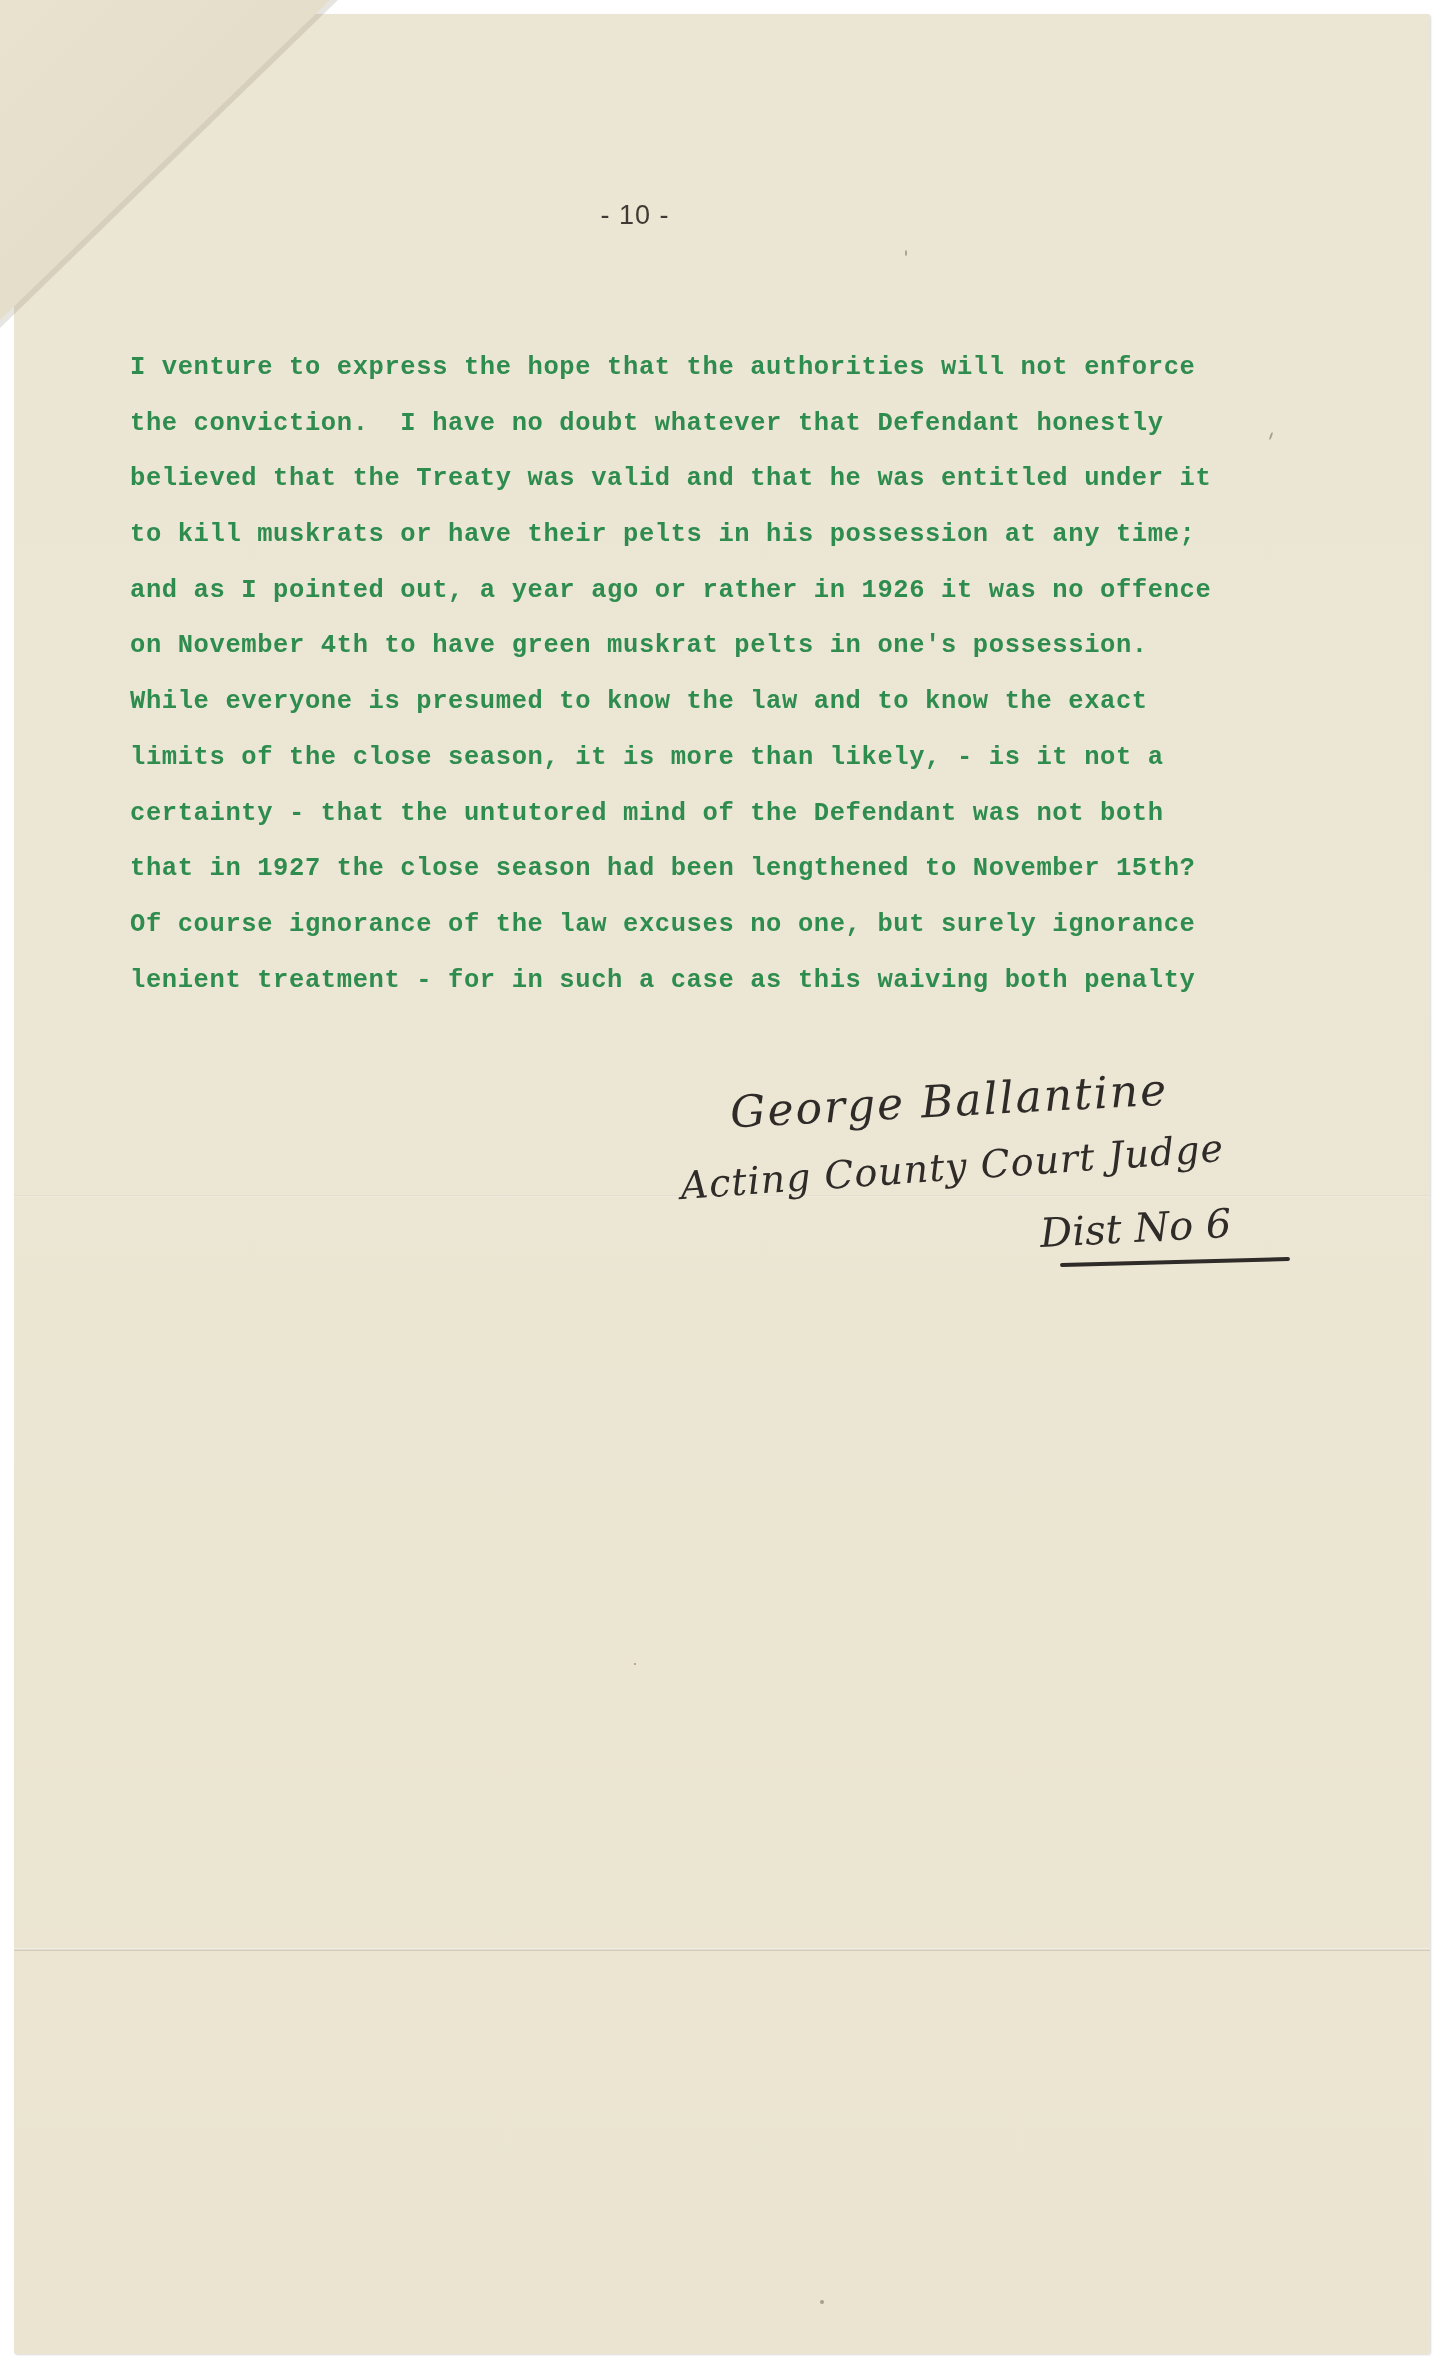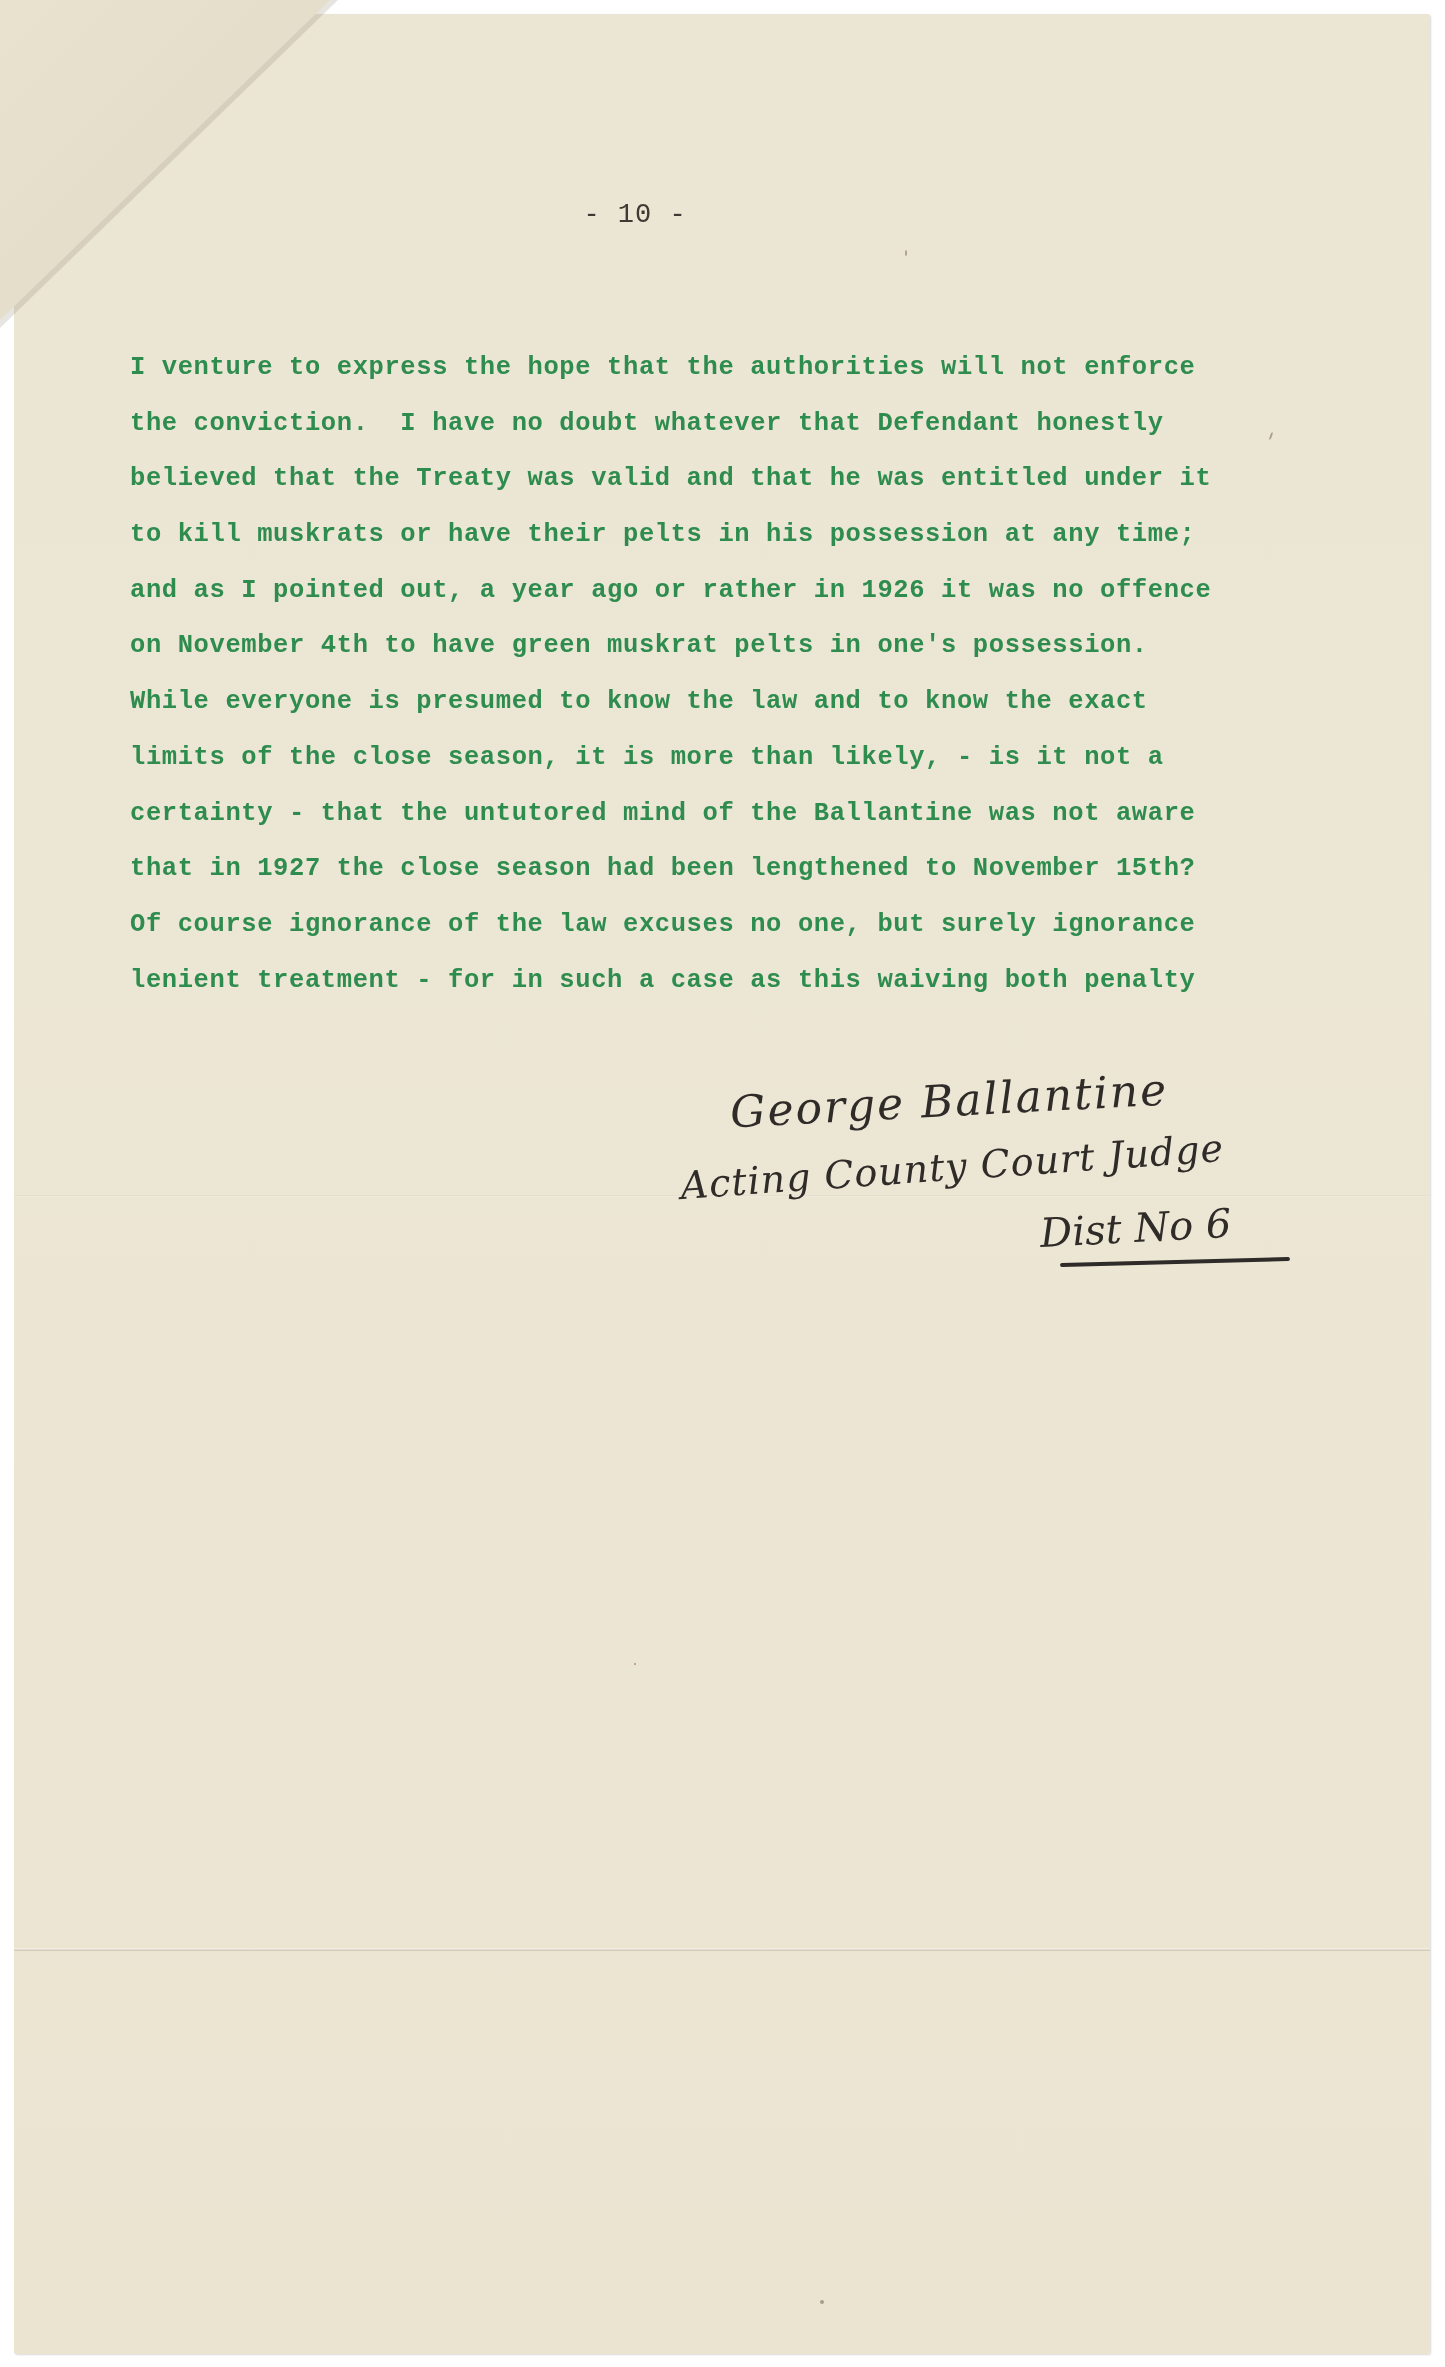--- a/index.html
+++ b/index.html
@@ -59,21 +59,21 @@
       height: 2px;
       top: 1195px;
       background: linear-gradient(180deg, rgba(170,160,140,0.18), rgba(255,255,255,0.35));
     }
     .page-number {
       position: absolute;
       left: 560px;
       top: 200px;
       width: 150px;
       text-align: center;
-      font-family: Liberation Mono, monospace;
+      font-family: Liberation Sans, sans-serif;
       font-size: 27px;
       color: #3f3a33;
       letter-spacing: 1px;
     }
     .body-text {
       position: absolute;
       left: 130px;
       top: 340px;
       width: 1180px;
       font-family: "Liberation Mono", "DejaVu Sans Mono", monospace;
@@ -153,21 +153,21 @@
 
 <div class="body-text">
   <div class="line">I venture to express the hope that the authorities will not enforce</div>
   <div class="line">the conviction.  I have no doubt whatever that Defendant honestly</div>
   <div class="line">believed that the Treaty was valid and that he was entitled under it</div>
   <div class="line">to kill muskrats or have their pelts in his possession at any time;</div>
   <div class="line">and as I pointed out, a year ago or rather in 1926 it was no offence</div>
   <div class="line">on November 4th to have green muskrat pelts in one's possession.</div>
   <div class="line">While everyone is presumed to know the law and to know the exact</div>
   <div class="line">limits of the close season, it is more than likely, - is it not a</div>
-  <div class="line">certainty - that the untutored mind of the Ballantine was not aware</div>
+  <div class="line">certainty - that the untutored mind of the Defendant was not both</div>
   <div class="line">that in 1927 the close season had been lengthened to November 15th?</div>
   <div class="line">Of course ignorance of the law excuses no one, but surely ignorance</div>
   <div class="line">lenient treatment - for in such a case as this waiving both penalty</div>
 </div>
 
 <div class="signature">
   <div class="sig-name">George Ballantine</div>
   <div class="sig-title">Acting County Court Judge</div>
   <div class="sig-district">Dist No 6</div>
   <div class="sig-underline"></div>

